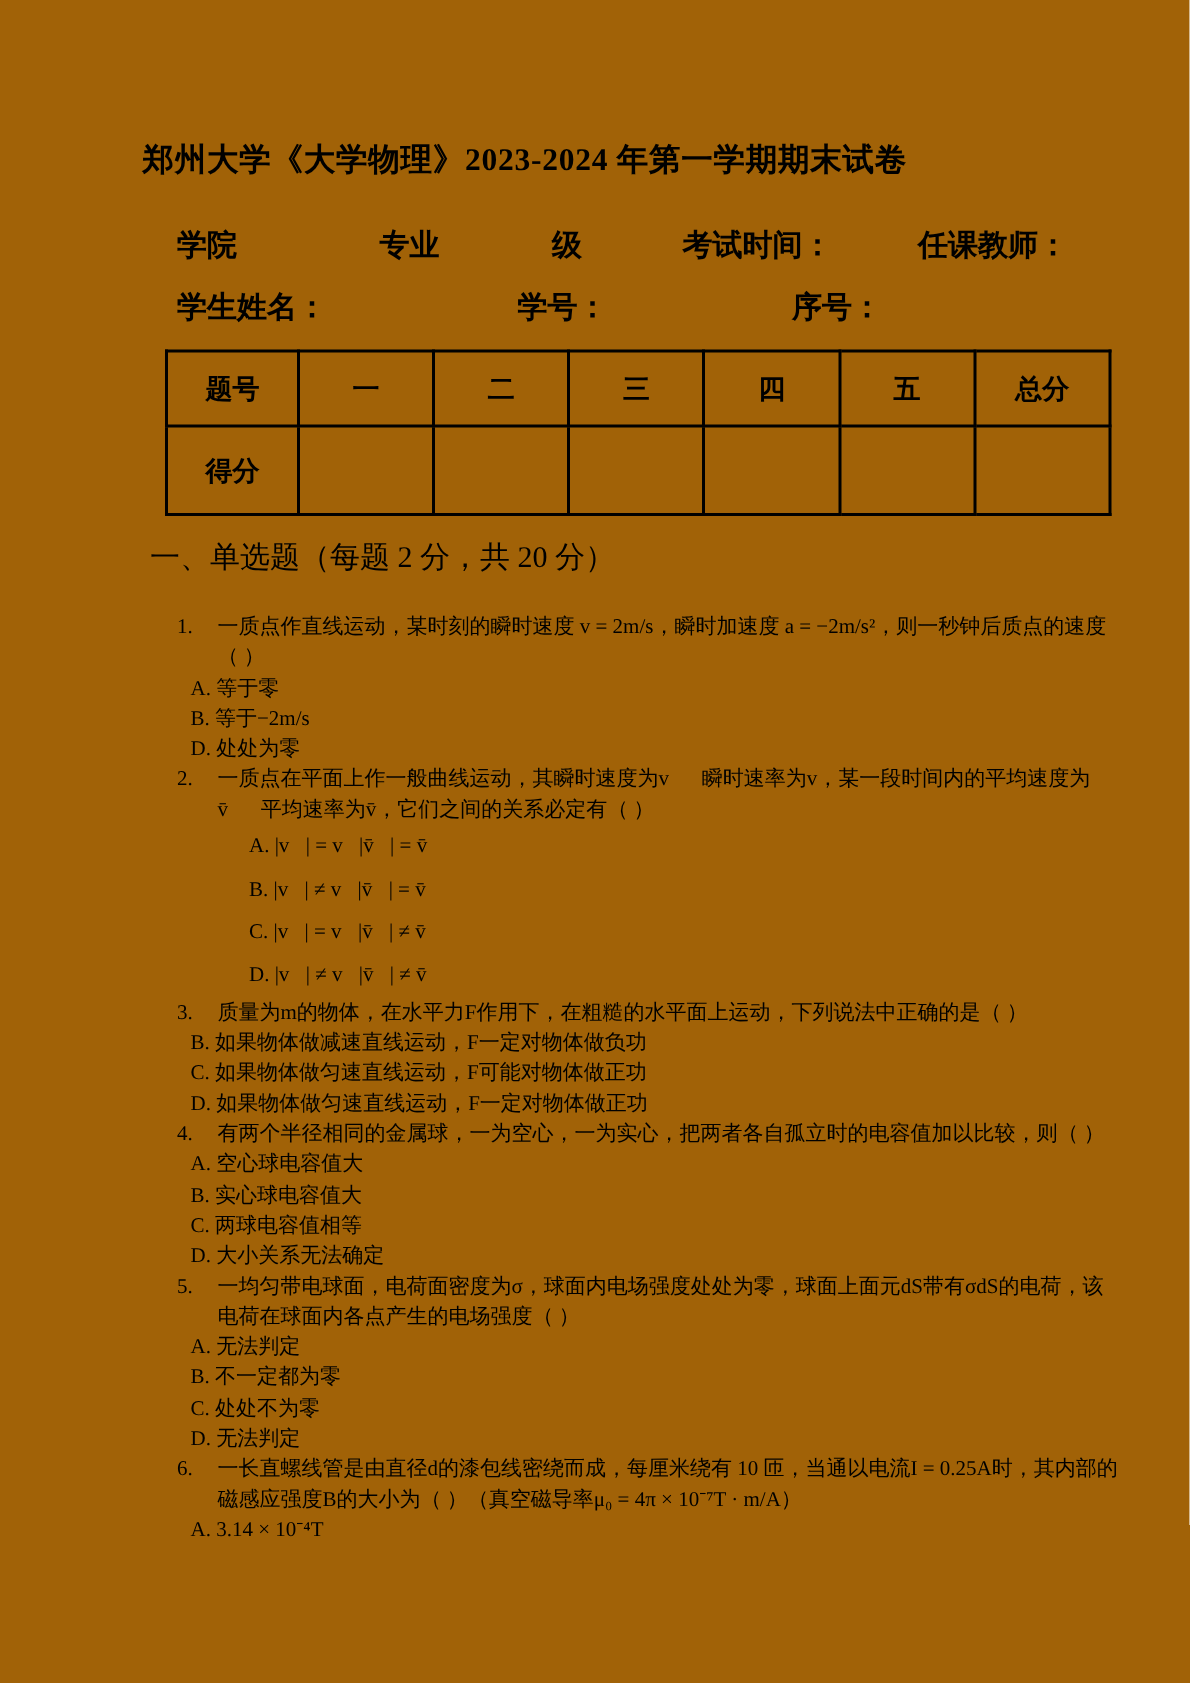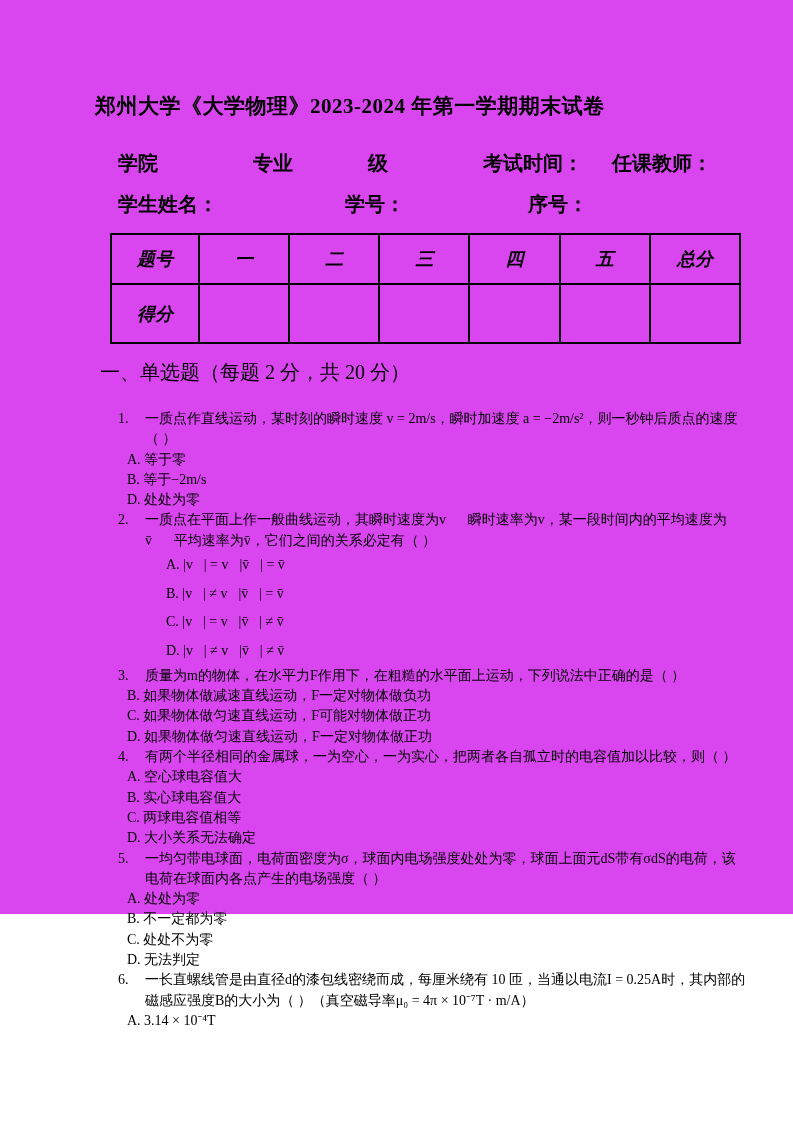--- a/index.html
+++ b/index.html
@@ -8,22 +8,22 @@
     background: #ffffff;
     width: 793px;
     height: 1122px;
     overflow: hidden;
     font-family: "Liberation Serif", serif;
     color: #000000;
   }
   .page {
     position: relative;
     width: 793px;
-    height: 914px;
-    background: #d946ef;
+    height: 1122px;
+    background: #a16207;
   }
   .title {
     position: absolute;
     left: 95px;
     top: 92px;
     margin: 0;
     font-size: 21px;
     font-weight: bold;
     letter-spacing: 0.5px;
     white-space: nowrap;
@@ -34,34 +34,33 @@
     width: 793px;
     height: 24px;
     font-size: 20px;
     font-weight: bold;
   }
   .info-row span { position: absolute; white-space: nowrap; }
   .row1 { top: 150px; }
   .row1 span:nth-child(1) { left: 118px; }
   .row1 span:nth-child(2) { left: 253px; }
   .row1 span:nth-child(3) { left: 368px; }
-  .row1 span:nth-child(4) { left: 455px; margin-left: 28px; }
+  .row1 span:nth-child(4) { left: 455px; }
   .row1 span:nth-child(5) { left: 612px; }
   .row2 { top: 191px; }
   .row2 span:nth-child(1) { left: 118px; }
   .row2 span:nth-child(2) { left: 345px; }
   .row2 span:nth-child(3) { left: 528px; text-align: center; }
   .score-table {
     position: absolute;
     left: 110px;
     top: 233px;
     width: 631px;
     border-collapse: collapse;
     table-layout: fixed;
-    font-style: italic;
   }
   .score-table td {
     border: 2px solid #000000;
     text-align: center;
     vertical-align: middle;
     font-size: 18px;
     font-weight: bold;
     padding: 0;
   }
   .score-table td:first-child { width: 86px; }
@@ -175,21 +174,21 @@
       <div class="q-opt">B. 实心球电容值大</div>
       <div class="q-opt">C. 两球电容值相等</div>
       <div class="q-opt">D. 大小关系无法确定</div>
     </div>
 
     <div class="question">
       <div class="q-stem">
         <span class="q-num">5.</span>
         <span class="q-text">一均匀带电球面，电荷面密度为σ，球面内电场强度处处为零，球面上面元dS带有σdS的电荷，该电荷在球面内各点产生的电场强度（ ）</span>
       </div>
-      <div class="q-opt">A. 处处为零</div>
+      <div class="q-opt">A. 无法判定</div>
       <div class="q-opt">B. 不一定都为零</div>
       <div class="q-opt">C. 处处不为零</div>
       <div class="q-opt">D. 无法判定</div>
     </div>
 
     <div class="question">
       <div class="q-stem">
         <span class="q-num">6.</span>
         <span class="q-text">一长直螺线管是由直径d的漆包线密绕而成，每厘米绕有 10 匝，当通以电流I = 0.25A时，其内部的磁感应强度B的大小为（ ）（真空磁导率μ₀ = 4π × 10⁻⁷T · m/A）</span>
       </div>

